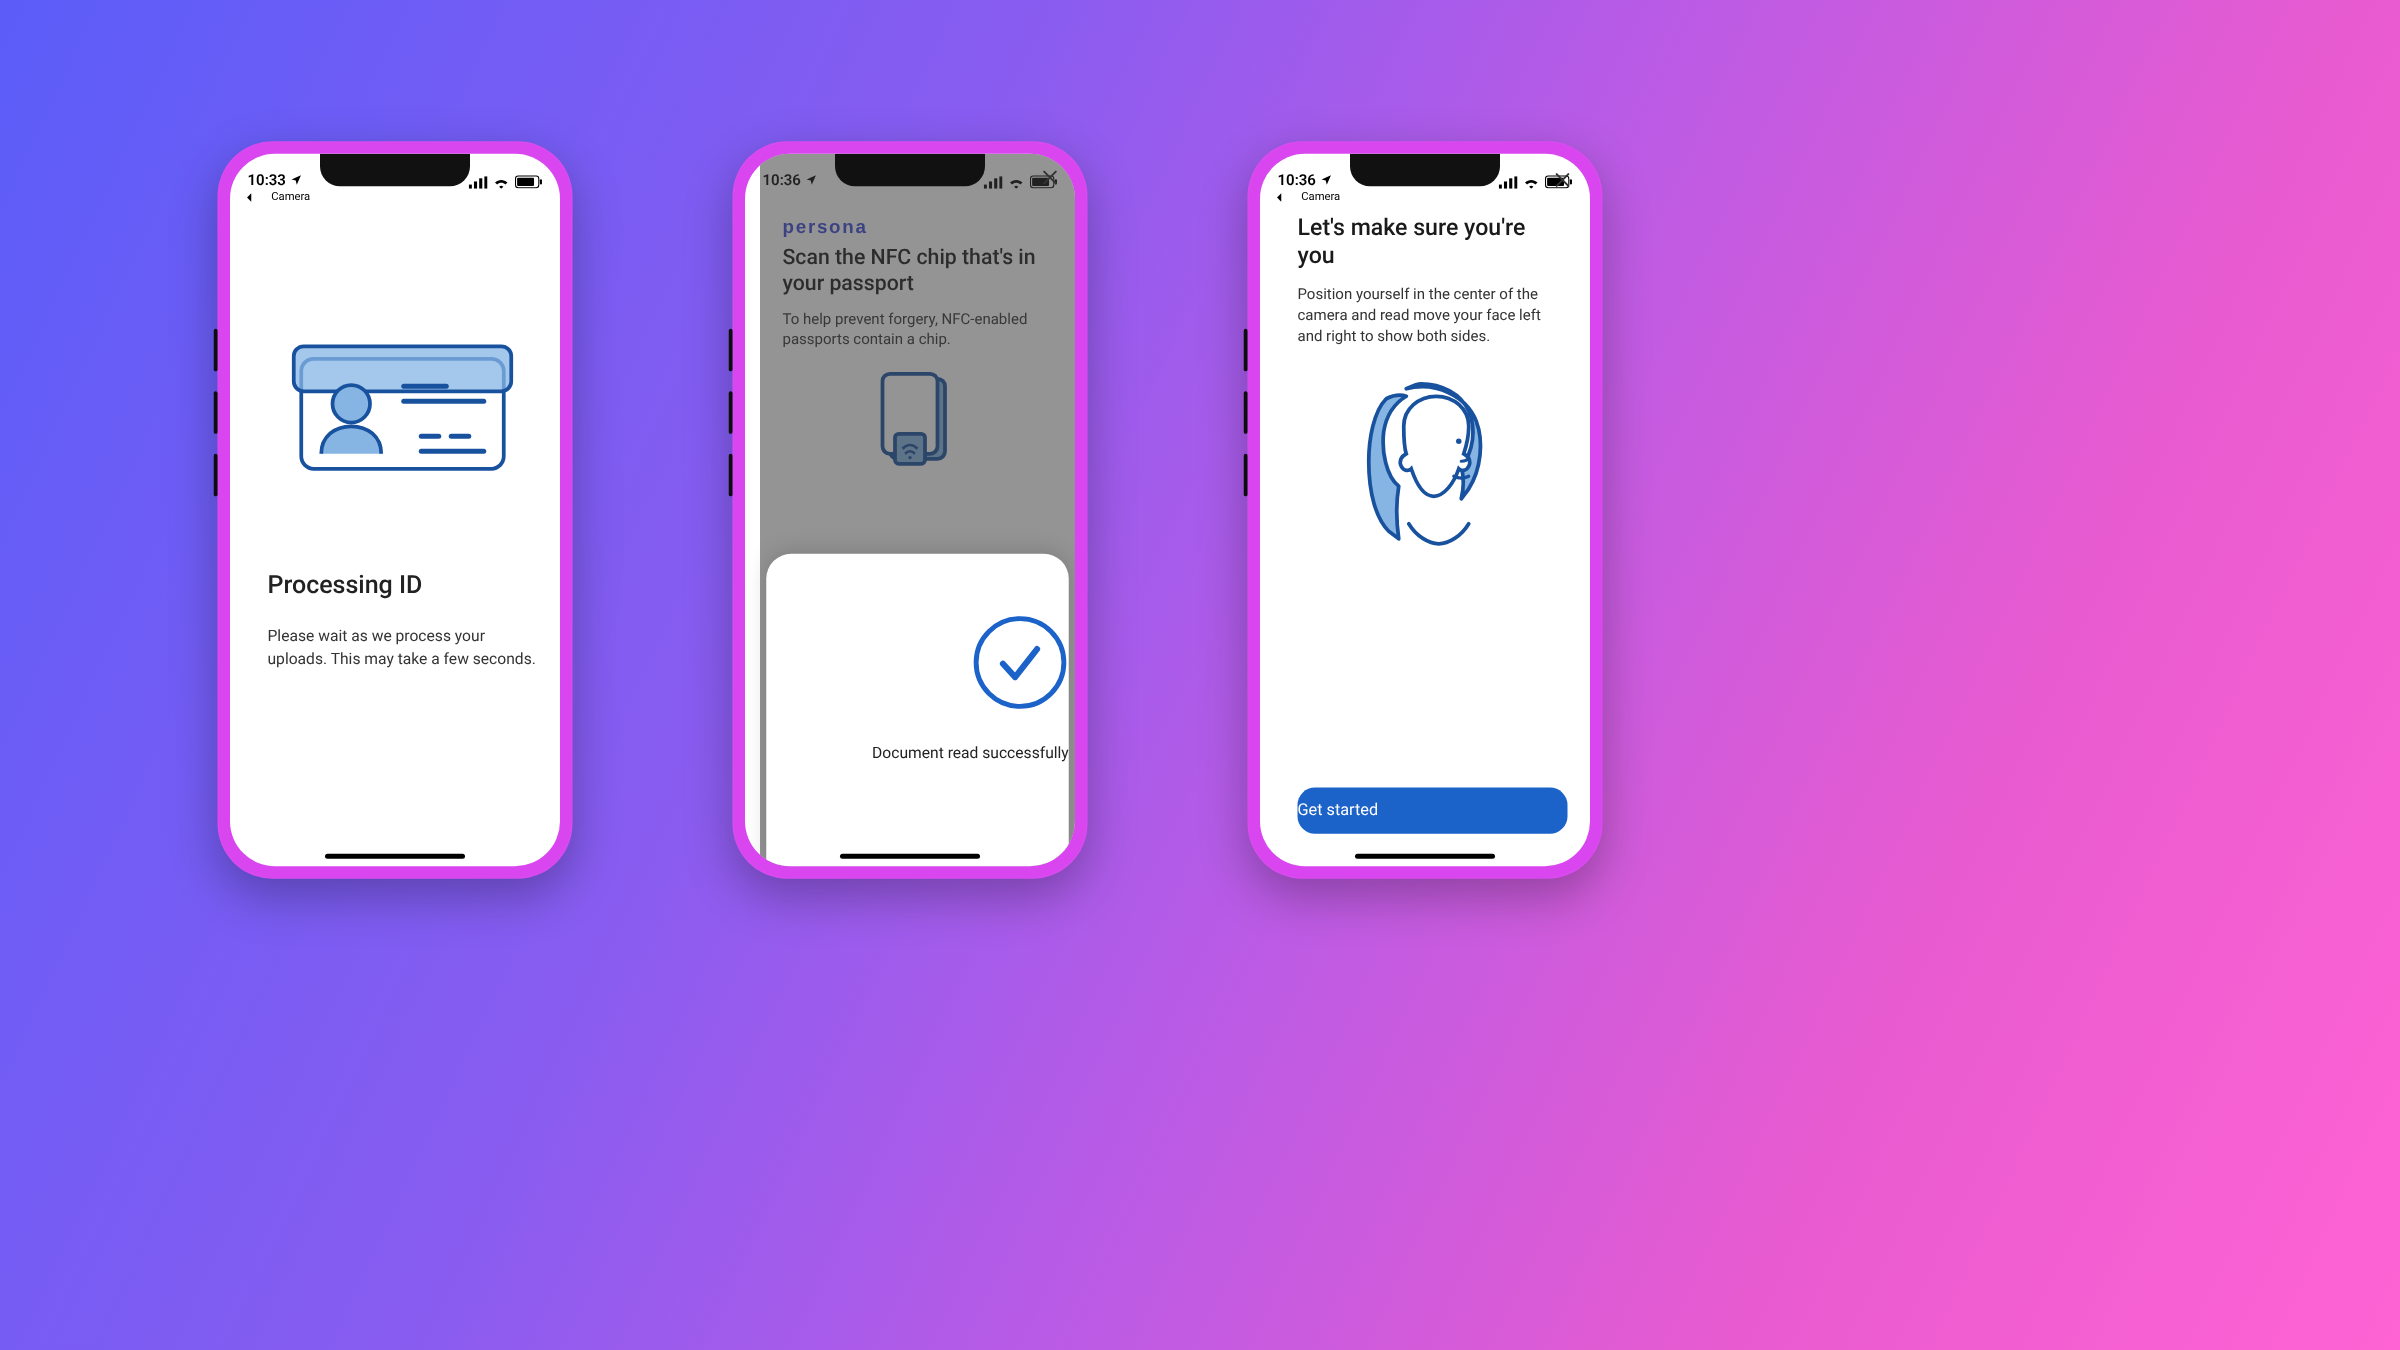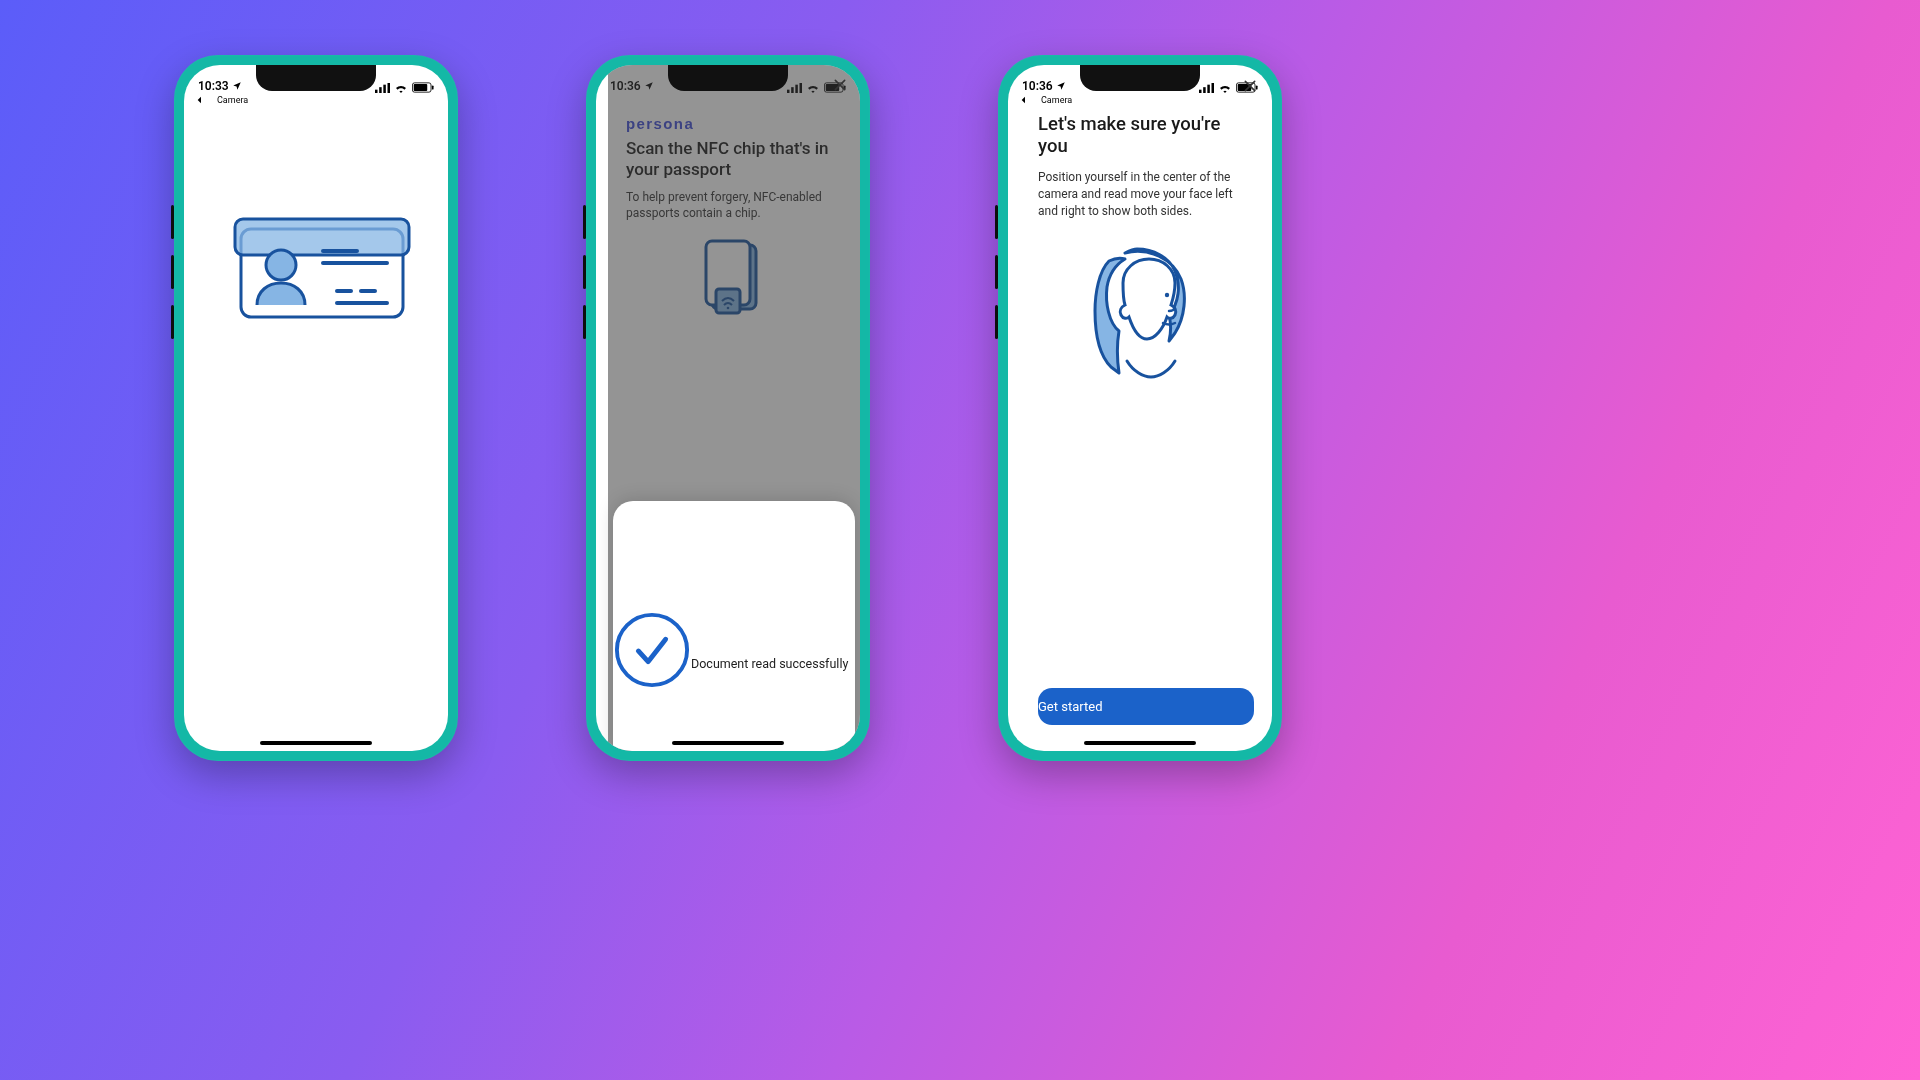--- a/index.html
+++ b/index.html
@@ -10,22 +10,22 @@
     width: 1456px;
     height: 816px;
     position: relative;
     overflow: hidden;
   }
   .stage {
     position: absolute; inset: 0;
     display: flex; justify-content: center; align-items: center; gap: 128px;
   }
   .phone {
-    width: 284px; height: 706px;
-    background: #14b8a6;
+    width: 284px; height: 590px;
+    background: #d946ef;
     border-radius: 44px;
     padding: 10px;
     position: relative;
     box-shadow: 0 14px 38px rgba(0,0,0,0.28), inset 0 0 2px rgba(255,255,255,0.1);
   }
   .phone::after { 
     content: "";
     position: absolute; left: -3px; top: 150px; width: 3px; height: 34px; background: #0d0d0d; border-radius: 2px;
     box-shadow: 0 50px 0 #0d0d0d, 0 100px 0 #0d0d0d;
   }
@@ -68,21 +68,21 @@
   .s2-brand { font-size: 15px; font-weight: 600; letter-spacing: 1.4px; color: #3c4bd8; font-family: "Trebuchet MS", sans-serif; text-transform: lowercase; }
   .s2-h { font-size: 17px; font-weight: 500; color: #1a1a1a; margin-top: 6px; line-height: 1.25; }
   .s2-p { font-size: 12px; color: #333; margin-top: 8px; line-height: 1.35; }
   .s2-reader { margin: 18px auto 0 auto; width: 60px; }
   .s2-close {
     position: absolute; top: 8px; right: 12px; font-size: 22px; font-weight: 300; color: #2b2b2b;
   }
   .s2-sheet {
     position: absolute; left: 5px; right: 5px; bottom: 0; height: 250px;
     background: #fff; border-radius: 20px 20px 0 0;
-    display: flex; flex-direction: row; align-items: center; padding-top: 48px;
+    display: flex; flex-direction: column; align-items: flex-end; padding-top: 48px;
     box-shadow: 0 -2px 18px rgba(0,0,0,0.15);
   }
   .s2-sheet-text { font-size: 12.5px; color: #222; margin-top: 26px; }
 
   
   .s3-close {
     position: absolute; top: 10px; right: 14px; font-size: 20px; font-weight: 400; color: #333; cursor: pointer;
   }
   .s3-h { font-size: 18.5px; font-weight: 500; color: #1a1a1a; margin-top: 4px; }
   .s3-p { font-size: 12px; color: #333; margin-top: 12px; line-height: 1.4; max-width: 220px; }
@@ -138,20 +138,24 @@
             <rect x="14" y="20" width="162" height="88" rx="10" fill="none" stroke="#18529e" stroke-width="3"></rect>
             <rect x="8" y="10" width="174" height="36" rx="8" fill="#86b5e4" fill-opacity="0.75" stroke="#18529e" stroke-width="3"></rect>
             <circle cx="54" cy="56" r="15" fill="#86b5e4" stroke="#18529e" stroke-width="3"></circle>
             <path d="M30 96c0-14 11-22 24-22s24 8 24 22" fill="#86b5e4" stroke="#18529e" stroke-width="3"></path>
             <line x1="96" y1="42" x2="130" y2="42" stroke="#18529e" stroke-width="4" stroke-linecap="round"></line>
             <line x1="96" y1="54" x2="160" y2="54" stroke="#18529e" stroke-width="4" stroke-linecap="round"></line>
             <line x1="110" y1="82" x2="124" y2="82" stroke="#18529e" stroke-width="4" stroke-linecap="round"></line>
             <line x1="134" y1="82" x2="148" y2="82" stroke="#18529e" stroke-width="4" stroke-linecap="round"></line>
             <line x1="110" y1="94" x2="160" y2="94" stroke="#18529e" stroke-width="4" stroke-linecap="round"></line>
           </svg>
+        </div>
+        <div class="pad">
+          <div class="s1-h">Processing ID</div>
+          <div class="s1-p">Please wait as we process your uploads. This may take a few seconds.</div>
         </div>
       </div>
       <div class="home-indicator"></div>
     </div>
   </div>
 
   <div class="phone">
     <div class="screen">
       <div class="notch"></div>
       <div class="statusbar" style="color:#000">

